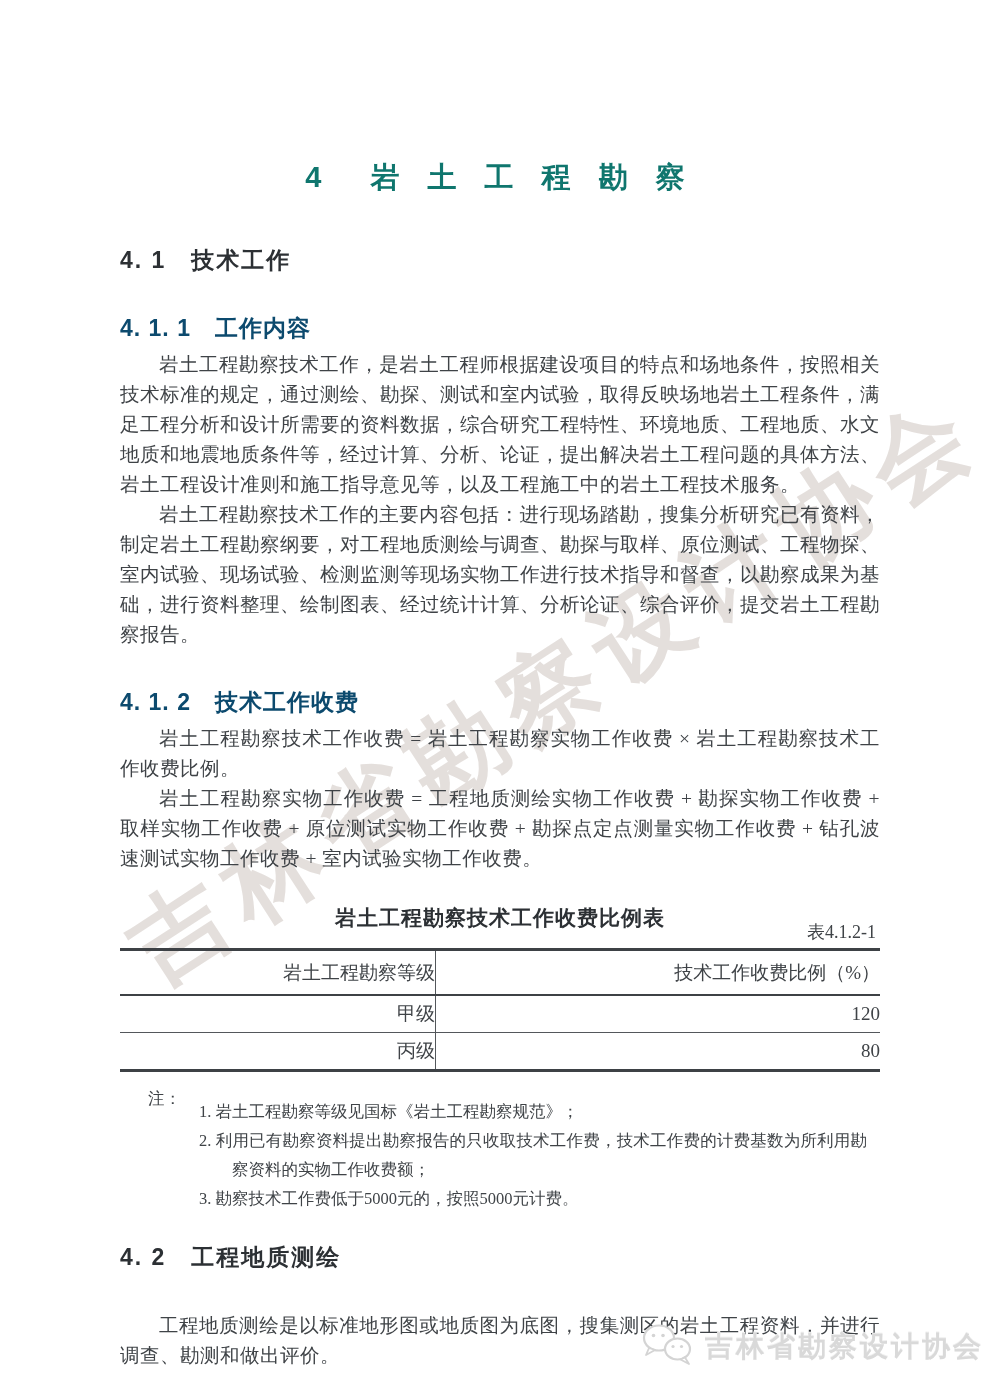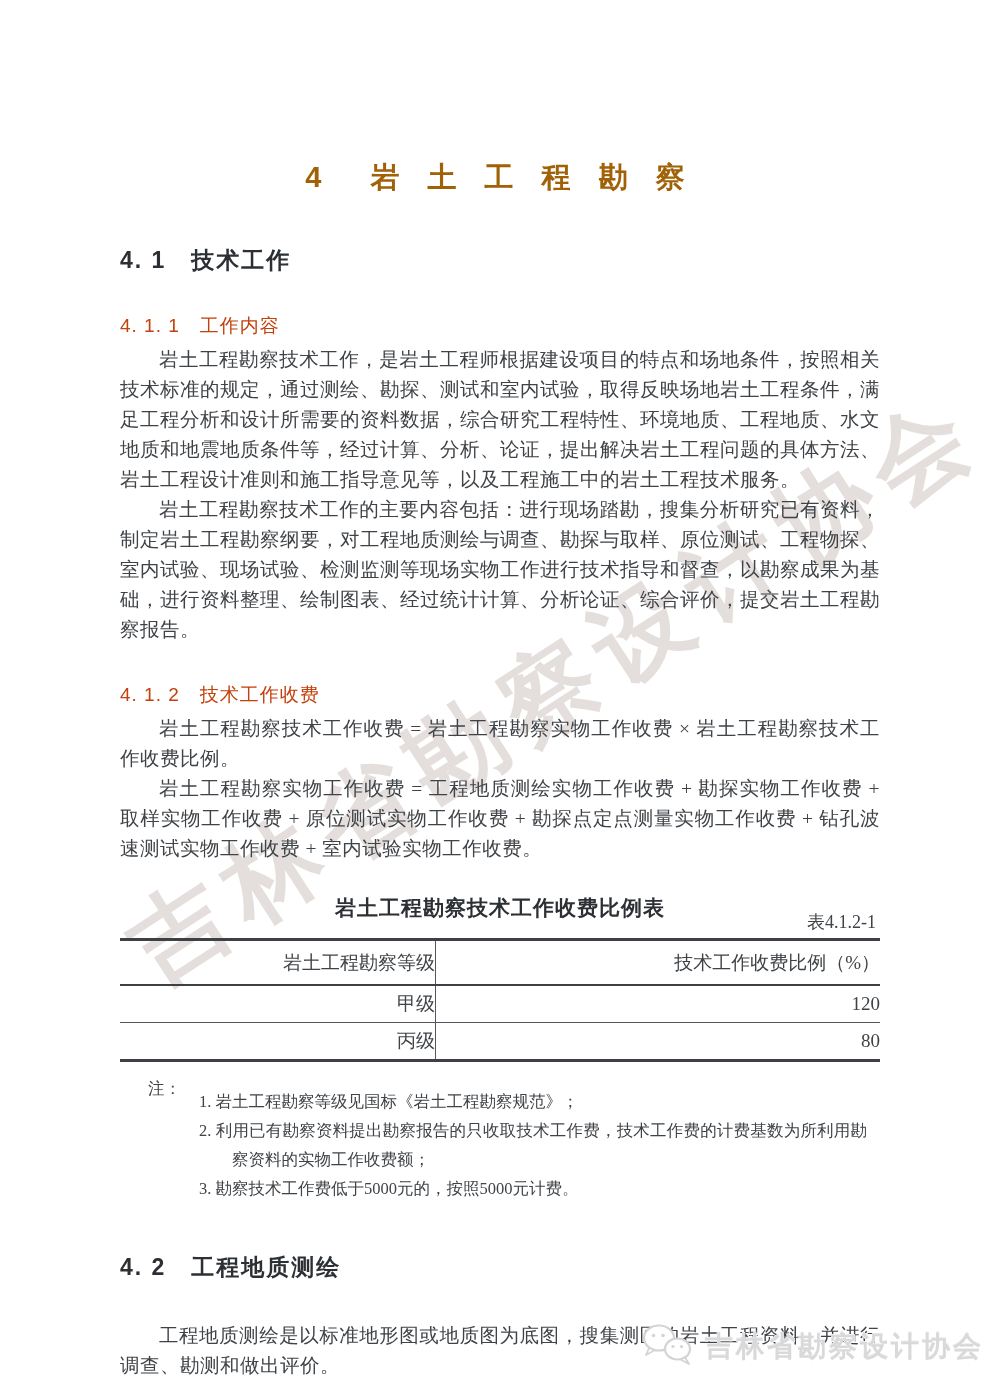--- a/index.html
+++ b/index.html
@@ -35,39 +35,39 @@
     z-index: 1;
   }
 
   .doc-title {
     margin: 158px 0 0 0;
     text-align: center;
     font-family: "Liberation Sans", "DejaVu Sans", sans-serif;
     font-weight: bold;
     font-size: 29px;
     letter-spacing: 10px;
-    color: #a16207;
+    color: #0f766e;
   }
 
   .h2 {
     margin: 47px 0 0 0;
     font-family: "Liberation Sans", "DejaVu Sans", sans-serif;
     font-weight: bold;
     font-size: 23px;
     letter-spacing: 2px;
     color: #2c3034;
   }
 
   .h3 {
     margin: 37px 0 0 0;
     font-family: "Liberation Sans", "DejaVu Sans", sans-serif;
-    font-weight: 400;
-    font-size: 19px;
+    font-weight: 700;
+    font-size: 23px;
     letter-spacing: 1px;
-    color: #c2410c;
+    color: #0c4a6e;
   }
 
   p.body-text {
     margin: 6px 0 0 0;
     font-size: 19.5px;
     line-height: 30px;
     text-align: justify;
     text-indent: 2em;
     letter-spacing: 0.5px;
   }
@@ -117,21 +117,21 @@
   .notes {
     margin: 12px 0 0 28px;
     display: flex;
     font-size: 16.5px;
     line-height: 29px;
   }
   .notes .notes-label { flex: 0 0 38px; }
   .notes ol { margin: 13px; padding: 0; list-style: none; }
   .notes li { padding-left: 2em; text-indent: -2em; text-align: justify; }
 
-  .h2.s42 { margin-top: 36px; }
+  .h2.s42 { margin-top: 16px; }
   p.body-text.p42 { margin-top: 38px; }
 
   
   .footer-logo {
     position: absolute;
     top: 1322px; right: 16px;
     display: flex;
     align-items: center;
     z-index: 1;
   }

